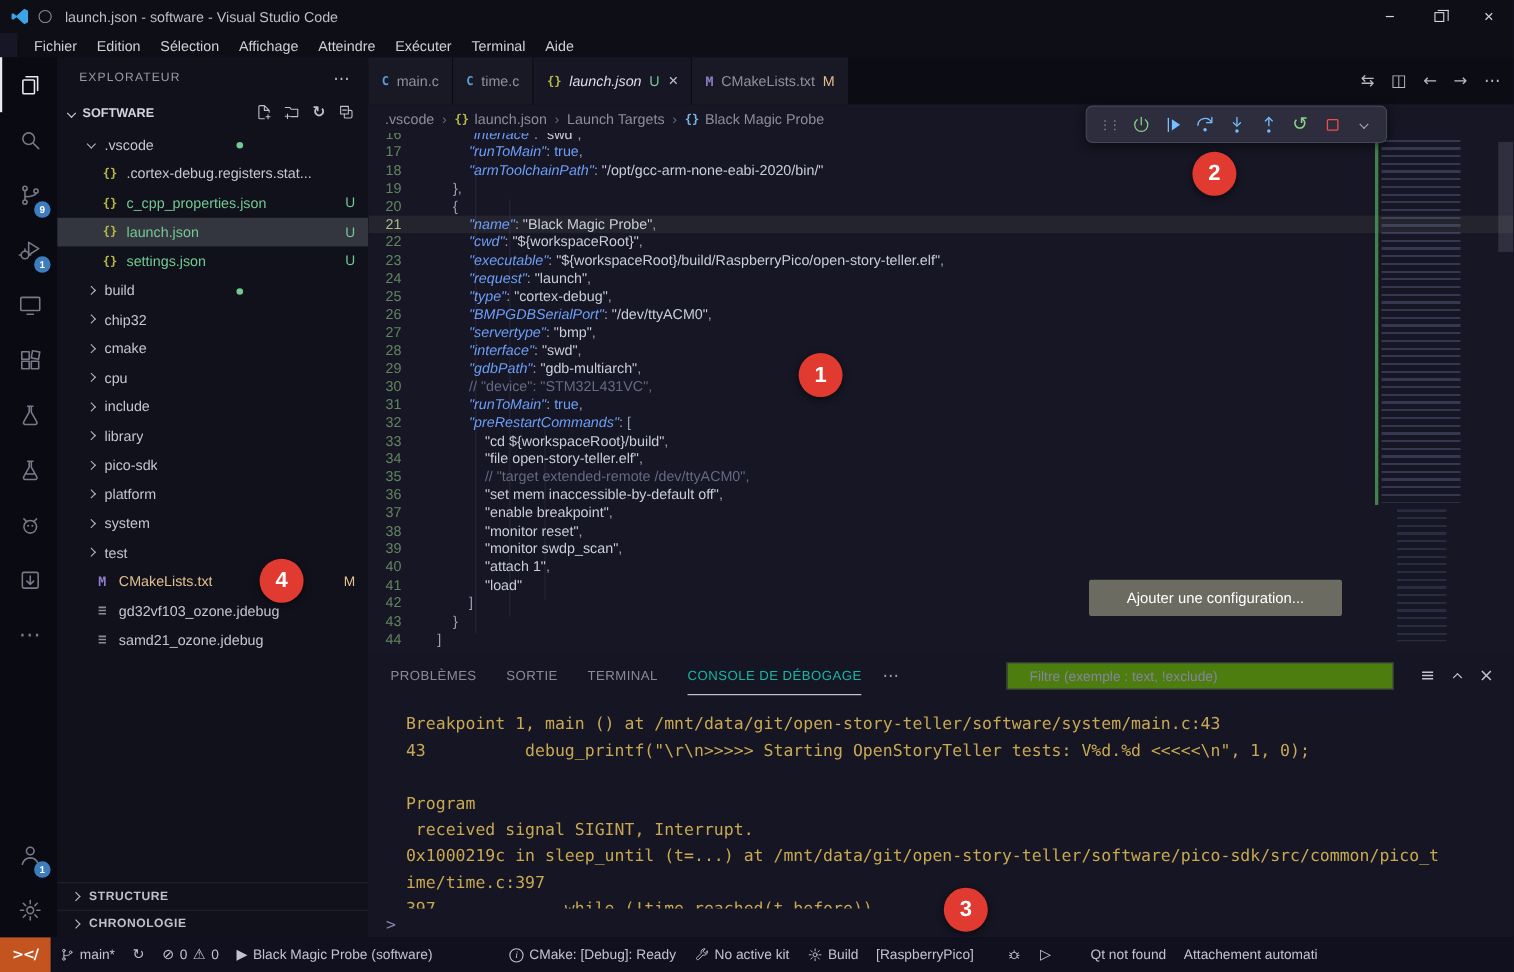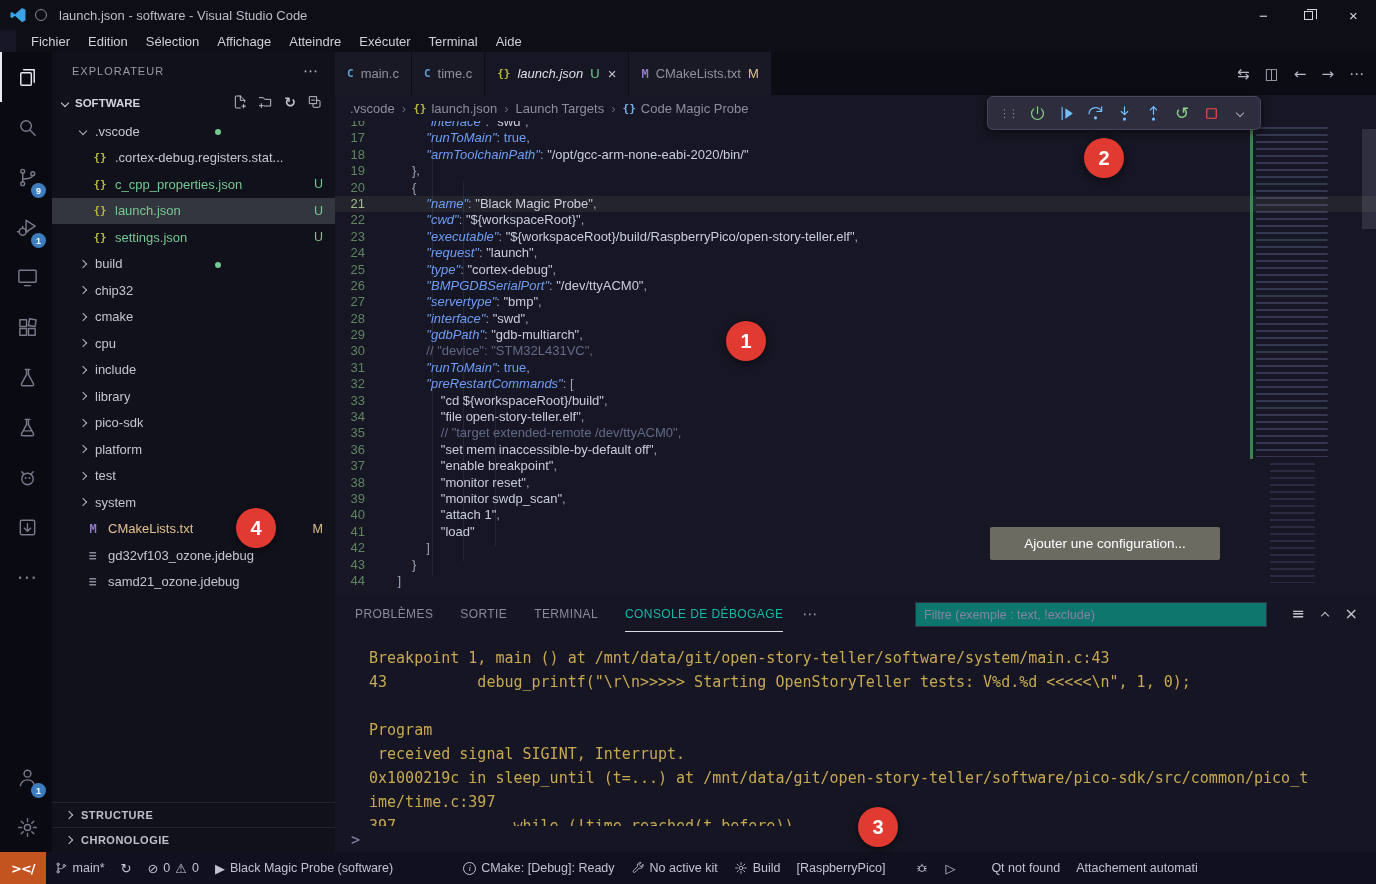--- a/index.html
+++ b/index.html
@@ -117,21 +117,21 @@
   #minimap::before { content:''; position:absolute; left:0; top:6px; width:3px; height:330px; background:#4f9e58; opacity:.8; }
   #vscroll { position:absolute; top:8px; right:0; width:14px; height:100px; background:rgba(125,125,145,.25); z-index:4; }
   #addcfg { position:absolute; left:655px; top:406px; width:230px; height:33px; background:#6b6b61; color:#fff; font-size:13.5px; display:flex; align-items:center; justify-content:center; cursor:pointer; border-radius:2px; z-index:5; }
 
   
   #panel { position:absolute; left:0; right:0; top:544px; bottom:0; background:#151523; border-top:1px solid #23233а0; }
   #phead { position:relative; height:36px; display:flex; align-items:center; padding-left:20px; }
   .ptab { margin-right:27px; font-size:12px; letter-spacing:.4px; color:#8a8a9c; cursor:pointer; height:36px; display:flex; align-items:center; border-bottom:1px solid transparent; }
   .ptab.active { color:#14b8a6; border-bottom-color:#d8d8e2; }
   #pmore { color:#9a9aa8; font-size:15px; cursor:pointer; margin-left:-8px; }
-  #pfilter { position:absolute; left:580px; top:6px; width:352px; height:25px; background:#0f766e; border:1px solid #30304a; color:#cfcfda; font-size:12.5px; padding:0 8px; font-family:"Liberation Sans",sans-serif; }
+  #pfilter { position:absolute; left:580px; top:6px; width:352px; height:25px; background:#4d7c0f; border:1px solid #30304a; color:#cfcfda; font-size:12.5px; padding:0 20px; font-family:"Liberation Sans",sans-serif; }
   #pfilter::placeholder { color:#8585a0; }
   #pacts { position:absolute; right:18px; top:0; height:36px; display:flex; align-items:center; gap:17px; color:#c3c3ce; }
   #pacts .ic { cursor:pointer; }
   #pacts .ic.tx { font-size:16px; }
   #console { position:absolute; top:40px; left:0; right:10px; bottom:26px; overflow:hidden; padding:10px 14px 0 34px; font-family:"DejaVu Sans Mono",monospace; font-size:15px; line-height:24px; color:#c8a952; }
   .con-line { white-space:pre-wrap; word-break:break-all; }
   #prompt { position:absolute; left:16px; bottom:3px; color:#8888aa; font-family:"DejaVu Sans Mono",monospace; font-size:15px; }
 
   
   #statusbar { position:absolute; left:0; right:0; bottom:0; height:32px; background:#10101f; display:flex; align-items:stretch; overflow:hidden; font-size:12.5px; color:#c2c2d0; }
@@ -373,25 +373,25 @@
       <div class="trow" style="padding-left: 28px;">
         <span class="chev right"></span>
         <span class="tname">pico-sdk</span>
       </div>
       <div class="trow" style="padding-left: 28px;">
         <span class="chev right"></span>
         <span class="tname">platform</span>
       </div>
       <div class="trow" style="padding-left: 28px;">
         <span class="chev right"></span>
+        <span class="tname">system</span>
+      </div>
+      <div class="trow" style="padding-left: 28px;">
+        <span class="chev right"></span>
         <span class="tname">test</span>
-      </div>
-      <div class="trow" style="padding-left: 28px;">
-        <span class="chev right"></span>
-        <span class="tname">system</span>
       </div>
       <div class="trow" style="padding-left: 33px;">
         <span class="ticon cmake">M</span>
         <span class="tname m">CMakeLists.txt</span>
         <span class="gbadge m">M</span>
       </div>
       <div class="trow" style="padding-left: 33px;">
         <span class="ticon list">≡</span>
         <span class="tname">gd32vf103_ozone.jdebug</span>
       </div>
@@ -450,21 +450,21 @@
         <span class="bi" style="color: rgb(185, 185, 68);">{}</span>
         <span>launch.json</span>
       </span>
       <span class="bsep">›</span>
       <span class="crumb">
         <span>Launch Targets</span>
       </span>
       <span class="bsep">›</span>
       <span class="crumb">
         <span class="bi" style="color: rgb(117, 182, 232);">{}</span>
-        <span>Code Magic Probe</span>
+        <span>Black Magic Probe</span>
       </span>
     </div>
   <div id="dbgbar">
       <span class="dbtn gray">
         <span class="grip">⋮⋮</span>
       </span>
       <span class="dbtn green">
         <span class="ic">
           <svg viewBox="0 0 24 24">
             <path class="s" d="M12 3.5V12"></path>

